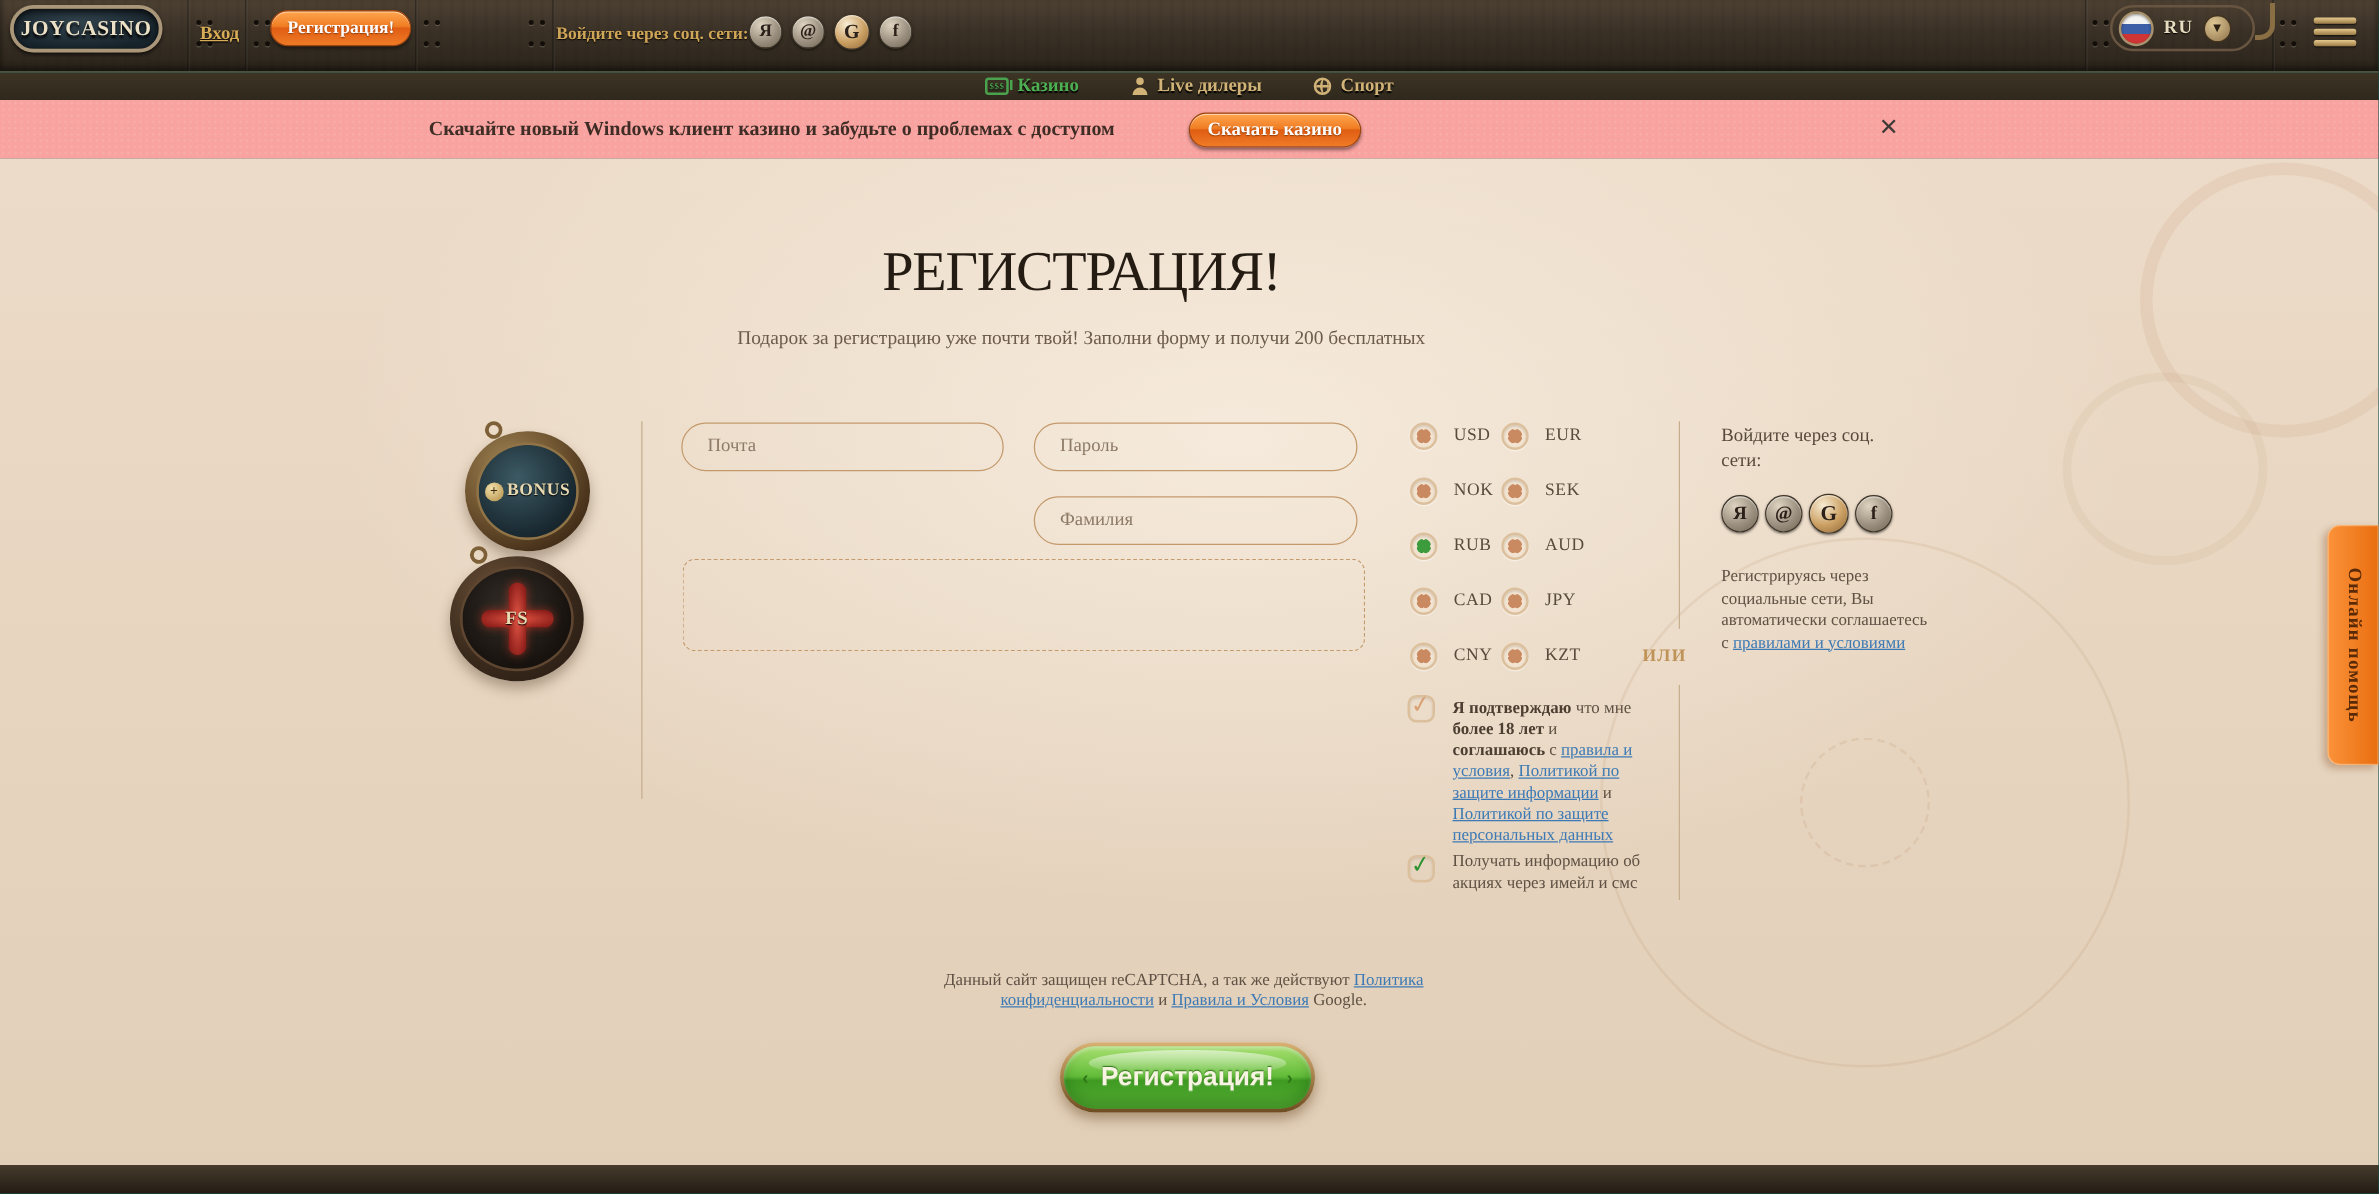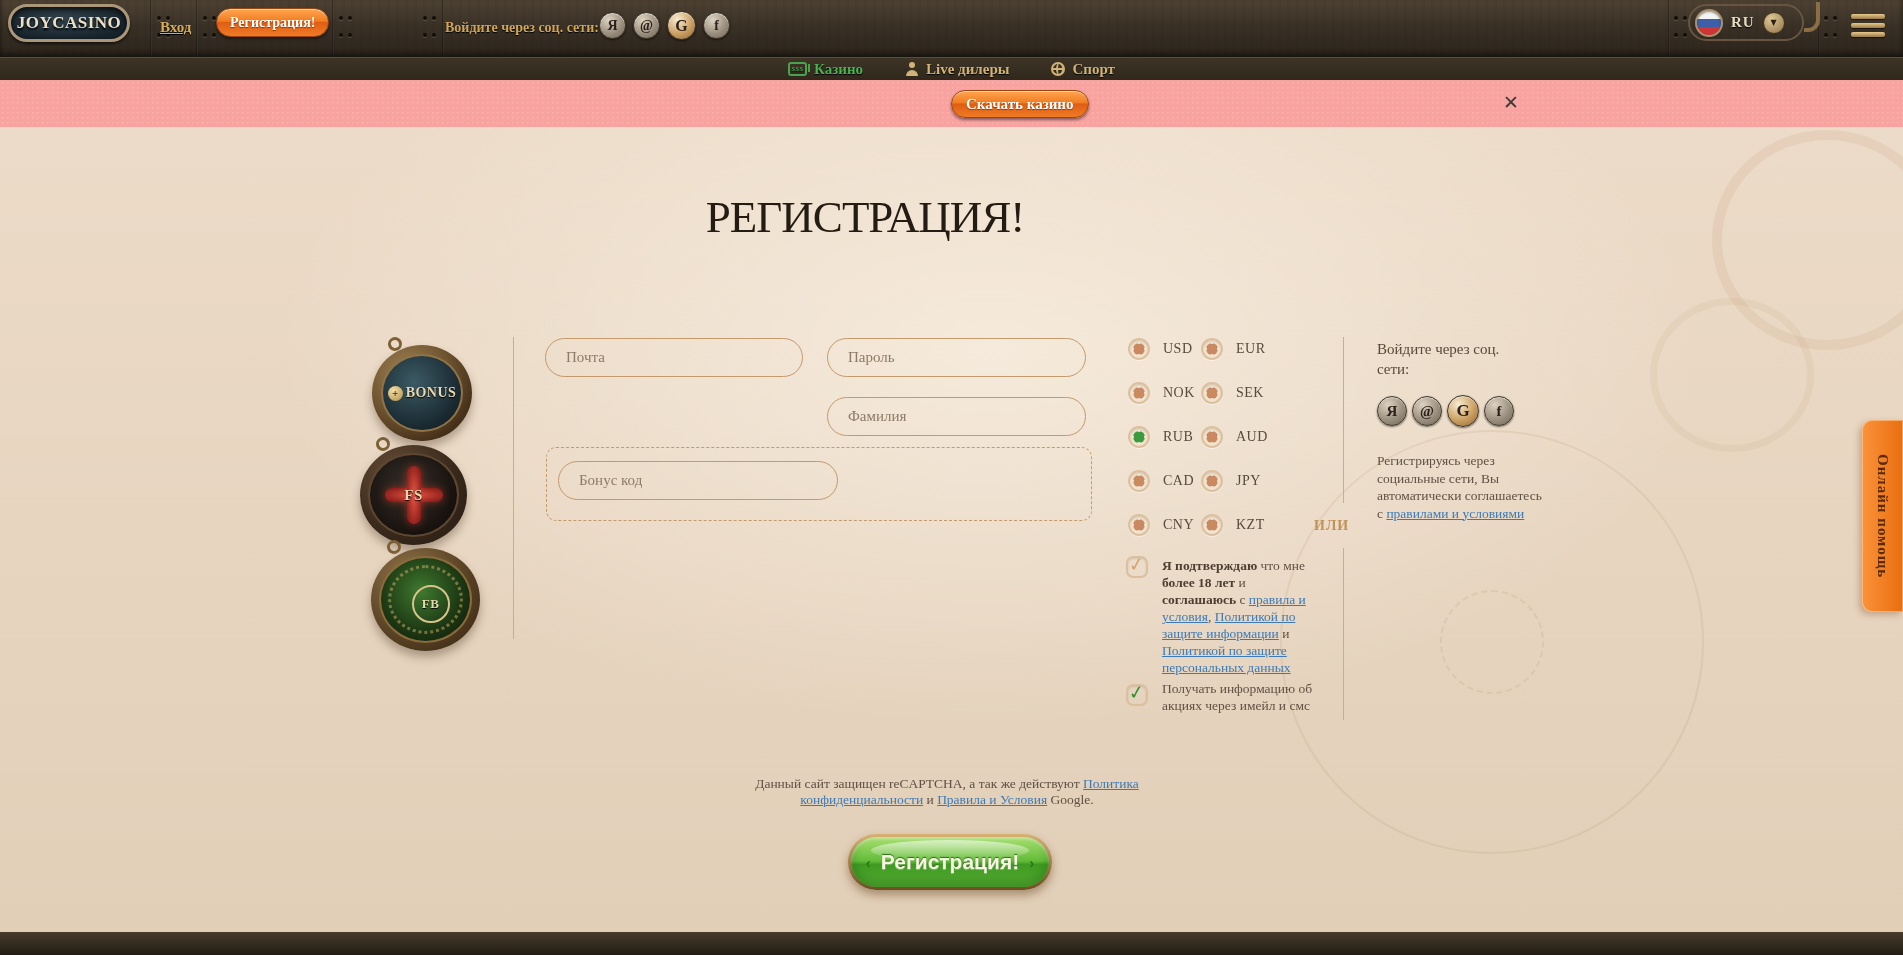--- a/index.html
+++ b/index.html
@@ -298,64 +298,56 @@
       <span class="ic-dealer"></span>
       <span>Live дилеры</span>
     </div>
     <div class="tab">
       <span class="ic-sport"></span>
       <span>Спорт</span>
     </div>
   </nav>
 
   <div class="banner">
+    <span class="banner-msg">Скачайте новый Windows клиент казино и забудьте о проблемах с доступом</span>
     <button class="btn-orange banner-btn">Скачать казино</button>
     <span class="banner-close">✕</span>
   </div>
 
   <main class="main">
     <i class="deco stain-a"></i>
     <i class="deco stain-b"></i>
     <i class="deco sketch-fan"></i>
     <i class="deco sketch-hub"></i>
 
     <h1 class="title">РЕГИСТРАЦИЯ!</h1>
-    <p class="subtitle"><br></p>
+    <p class="subtitle"><span>Подарок за регистрацию уже почти твой! Заполни форму и получи 200 бесплатных</span><br></p>
 
     <div class="badge badge-bonus">
       <i class="hook"></i>
       <div class="badge-inner">
         <span class="badge-coin">+</span>
         <span class="badge-word">BONUS</span>
       </div>
     </div>
     <div class="badge badge-fs">
       <i class="hook"></i>
       <div class="badge-inner">
         <i class="fs-bar"></i>
         <i class="fs-bar v"></i>
         <span class="badge-word">FS</span>
       </div>
     </div>
-    <div class="badge badge-fb">
-      <i class="hook"></i>
-      <div class="badge-inner">
-        <span class="fb-circle">
-          <span class="badge-word">FB</span>
-        </span>
-      </div>
-    </div>
 
     <i class="vline" style="left:513px;top:210px;height:302px"></i>
 
     <input class="fld" style="left: 545px; top: 211px; width: 258px;" placeholder="Почта">
     <input class="fld" style="left: 827px; top: 211px; width: 259px;" placeholder="Пароль">
     <input class="fld" style="left: 827px; top: 270px; width: 259px;" placeholder="Фамилия">
     <div class="dash-box" style="left:546px;top:320px;width:546px;height:74px"></div>
-    <input class="fld" style="left: 558px; top: 334px; width: 280px;" placeholder="Бонус код">
 
     <div class="cur" style="left:1128px;top:210px">
       <span class="radio"></span>
       <span class="cur-label">USD</span>
     </div>
     <div class="cur" style="left:1201px;top:210px">
       <span class="radio"></span>
       <span class="cur-label">EUR</span>
     </div>
     <div class="cur" style="left:1128px;top:254px">

